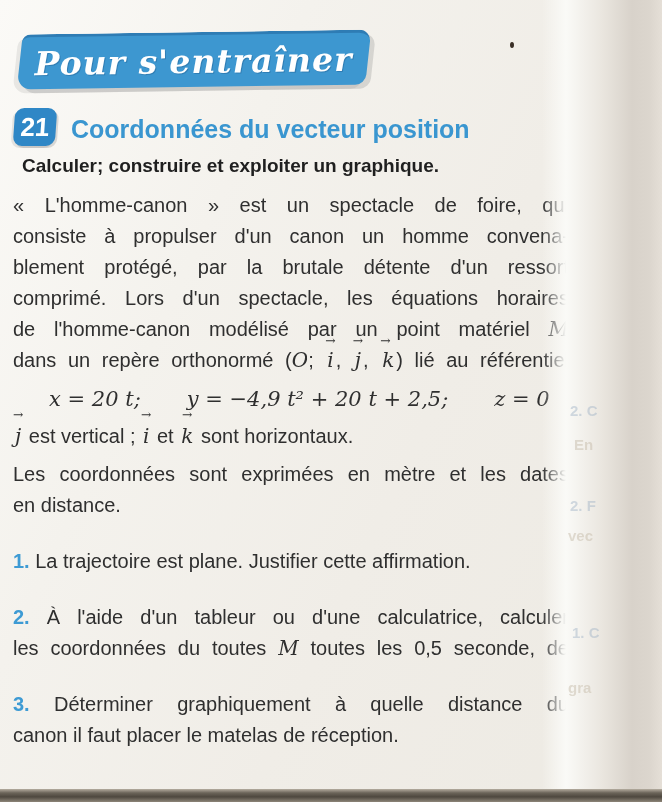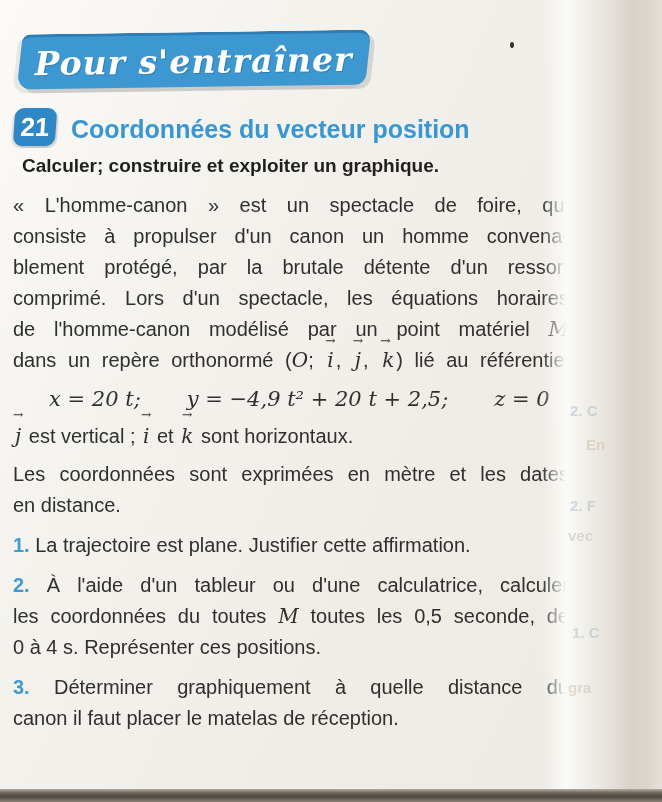--- a/index.html
+++ b/index.html
@@ -59,21 +59,21 @@
   .vec .arr {
     position: absolute; top: -0.78em; left: 0; right: 0;
     font-size: 0.62em; font-style: normal; text-align: center; line-height: 1;
     color: #2f2f2f;
   }
   .eq-row { margin: 7px 0 4px 0; padding-left: 36px; font-size: 21px; line-height: 32px; white-space: nowrap; }
   .math { font-family: "DejaVu Serif", serif; font-style: italic; text-align: right; }
   .eq-row .math + .math { margin-left: 46px; }
   .vec-line { font-size: 20px; line-height: 34px; margin: 4px 0 6px 0; }
   .units { margin-top: 6px; }
-  .question { margin-top: 9px; }
+  .question { margin-top: 25px; }
   .qnum { color: #3e9bd4; font-weight: bold; }
   
   .gutter {
     position: absolute; top: 0; right: 0; width: 120px; height: 802px;
     background: linear-gradient(90deg,
       rgba(240,238,233,0) 0%, #fafaf7 20%, #eae6df 50%,
       #d8d2ca 75%, #dcd6ce 90%, #e5dfd7 100%);
     pointer-events: none;
   }
   .ghost {
@@ -130,33 +130,32 @@
       <div class="jline plain">en distance.</div>
     </div>
 
     <div class="question">
       <div class="jline plain"><span class="qnum">1.</span><span> La trajectoire est plane. Justifier cette affirmation.</span></div>
     </div>
 
     <div class="question">
       <div class="jline"><span class="qnum">2.</span><span> À l'aide d'un tableur ou d'une calculatrice, calculer</span></div>
       <div class="jline"><span>les coordonnées du toutes </span><span class="mvar">M</span><span> toutes les 0,5 seconde, de</span></div>
-      <div class="jline plain">0 à 4 s. Représenter ces positions.</div>
     </div>
 
     <div class="question">
       <div class="jline"><span class="qnum">3.</span><span> Déterminer graphiquement à quelle distance du</span></div>
       <div class="jline plain">canon il faut placer le matelas de réception.</div>
     </div>
 
   </div>
 
   <div class="gutter">
     <span class="ghost blue" style="left:28px; top:402px;">2. C</span>
-    <span class="ghost tan" style="left:44px; top:436px;text-align:right;">En</span>
+    <span class="ghost tan" style="left:32px; top:436px;text-align:right;">En</span>
     <span class="ghost blue" style="left:28px; top:497px;">2. F</span>
     <span class="ghost tan" style="left:26px; top:527px;">vec</span>
     <span class="ghost blue" style="left:30px; top:624px;">1. C</span>
     <span class="ghost tan" style="left:26px; top:679px;">gra</span>
   </div>
 
   <div class="speck"></div>
   <div class="bottom-edge"></div>
 
 </div>

